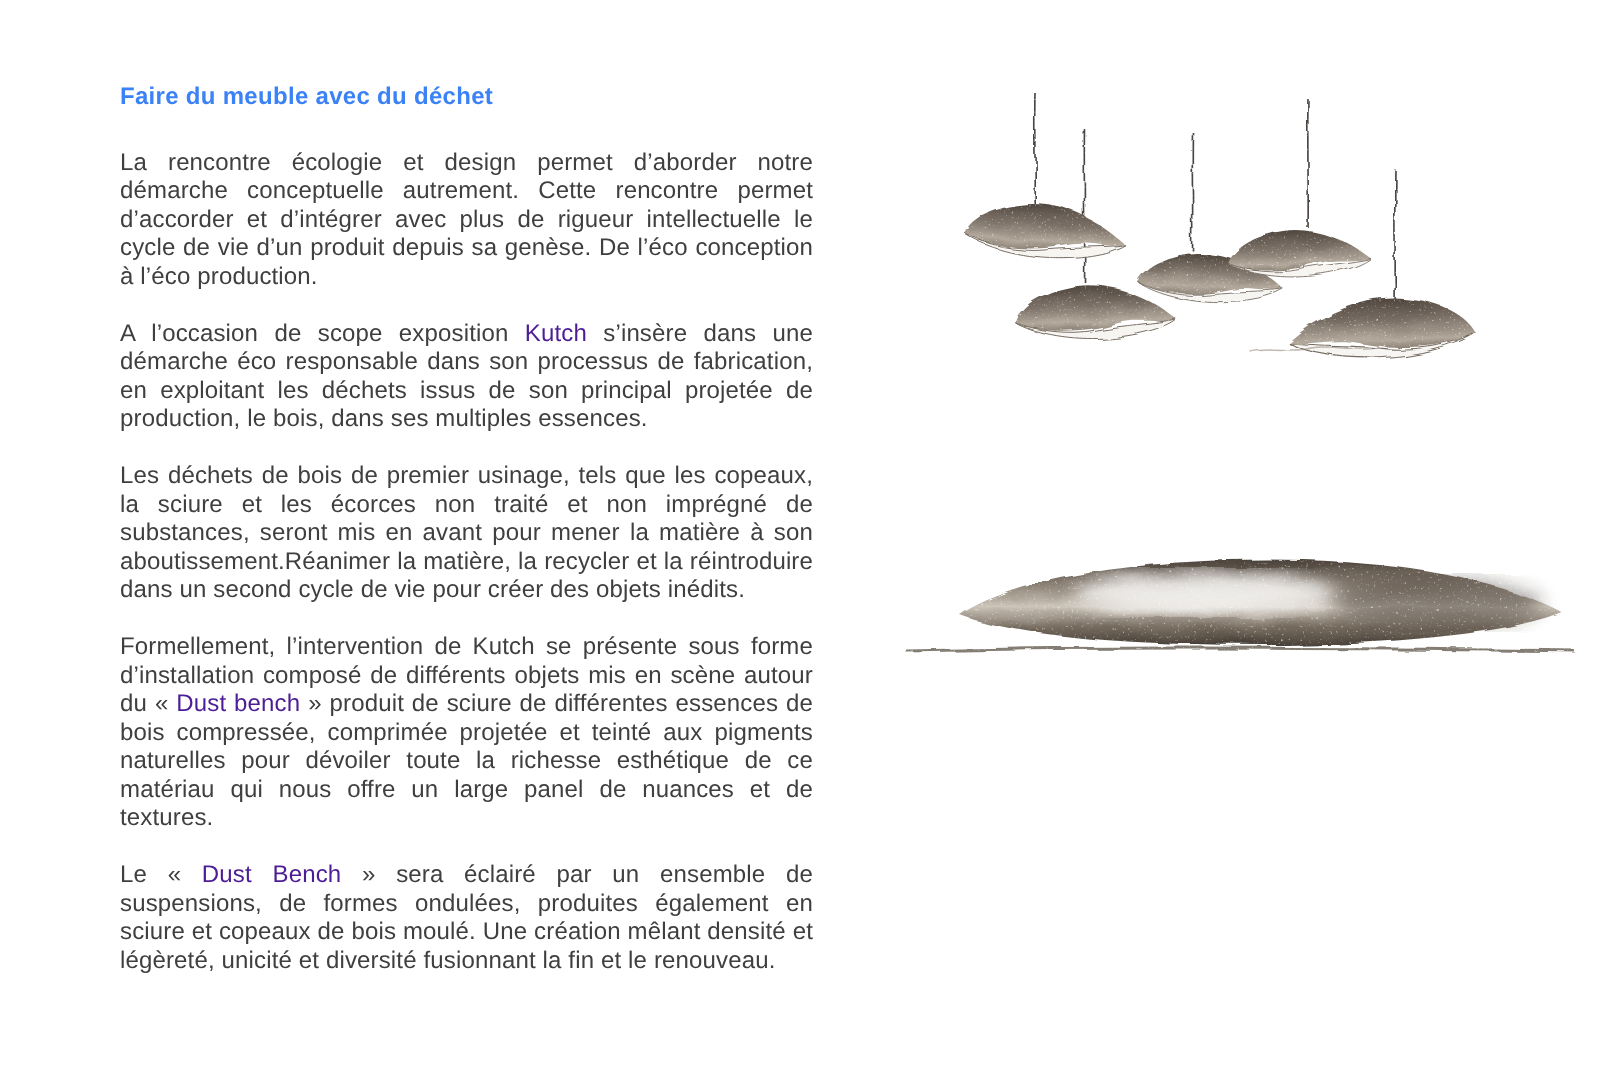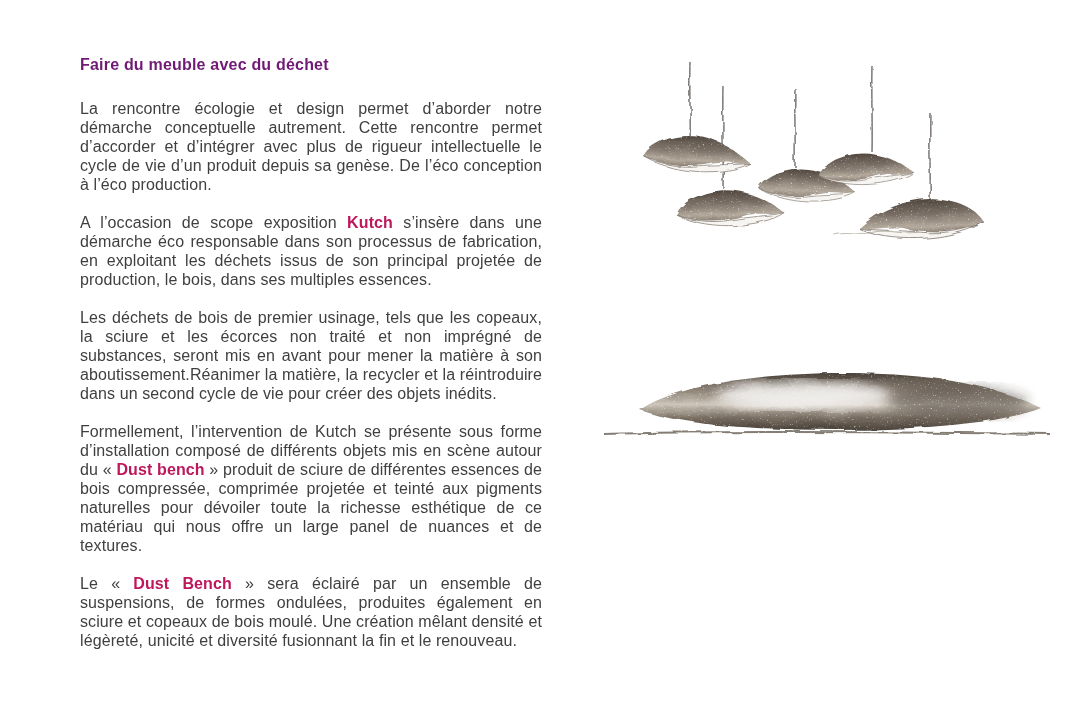--- a/index.html
+++ b/index.html
@@ -18,35 +18,35 @@
   }
   .text-column {
     position: absolute;
     left: 80px;
     top: 56px;
     width: 462px;
   }
   .article-title {
     font-size: 16px;
     font-weight: 700;
-    color: #701a75;
+    color: #3b82f6;
     letter-spacing: 0.2px;
     margin: 0 0 25px 0;
   }
   .para {
     font-size: 16px;
     line-height: 19px;
     color: #3f3f3f;
     text-align: justify;
     letter-spacing: 0.1px;
     margin: 0 0 19px 0;
   }
   .para b {
-    font-weight: 700;
-    color: #be185d;
+    font-weight: 400;
+    color: #4c1d95;
   }
   .illu-suspensions {
     position: absolute;
     left: 608px;
     top: 48px;
     width: 440px;
     height: 210px;
   }
   .illu-bench {
     position: absolute;

